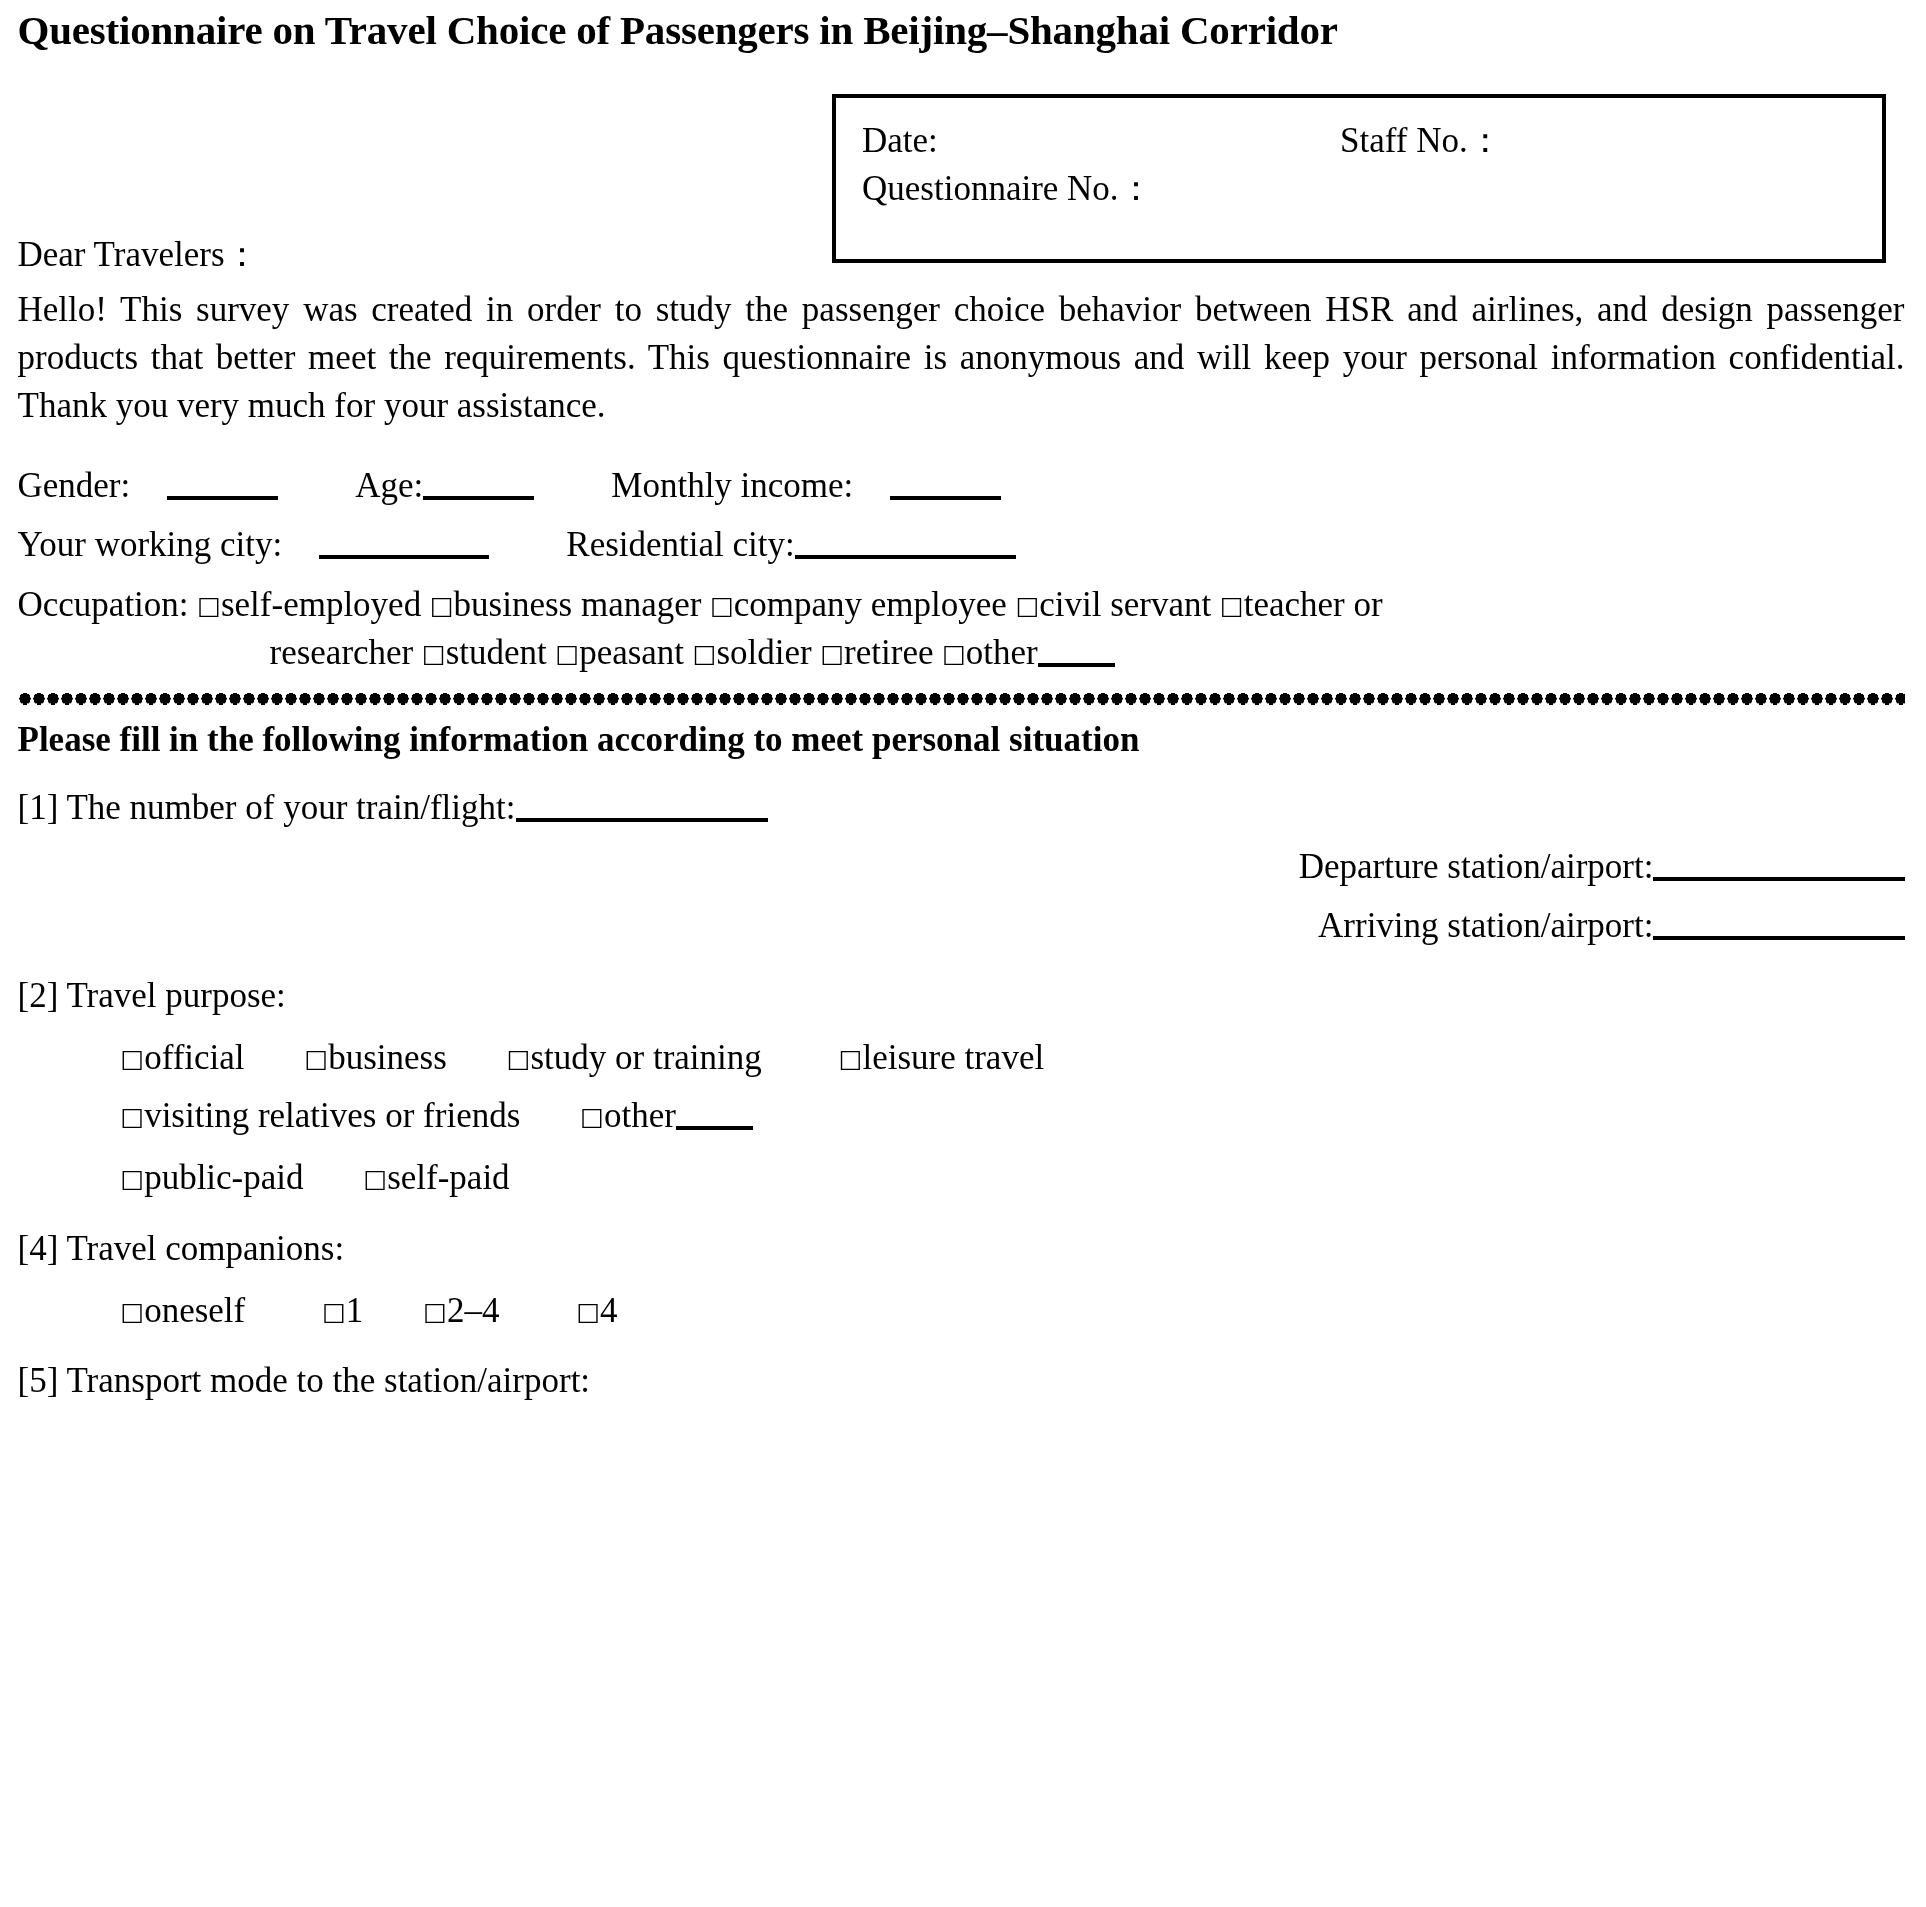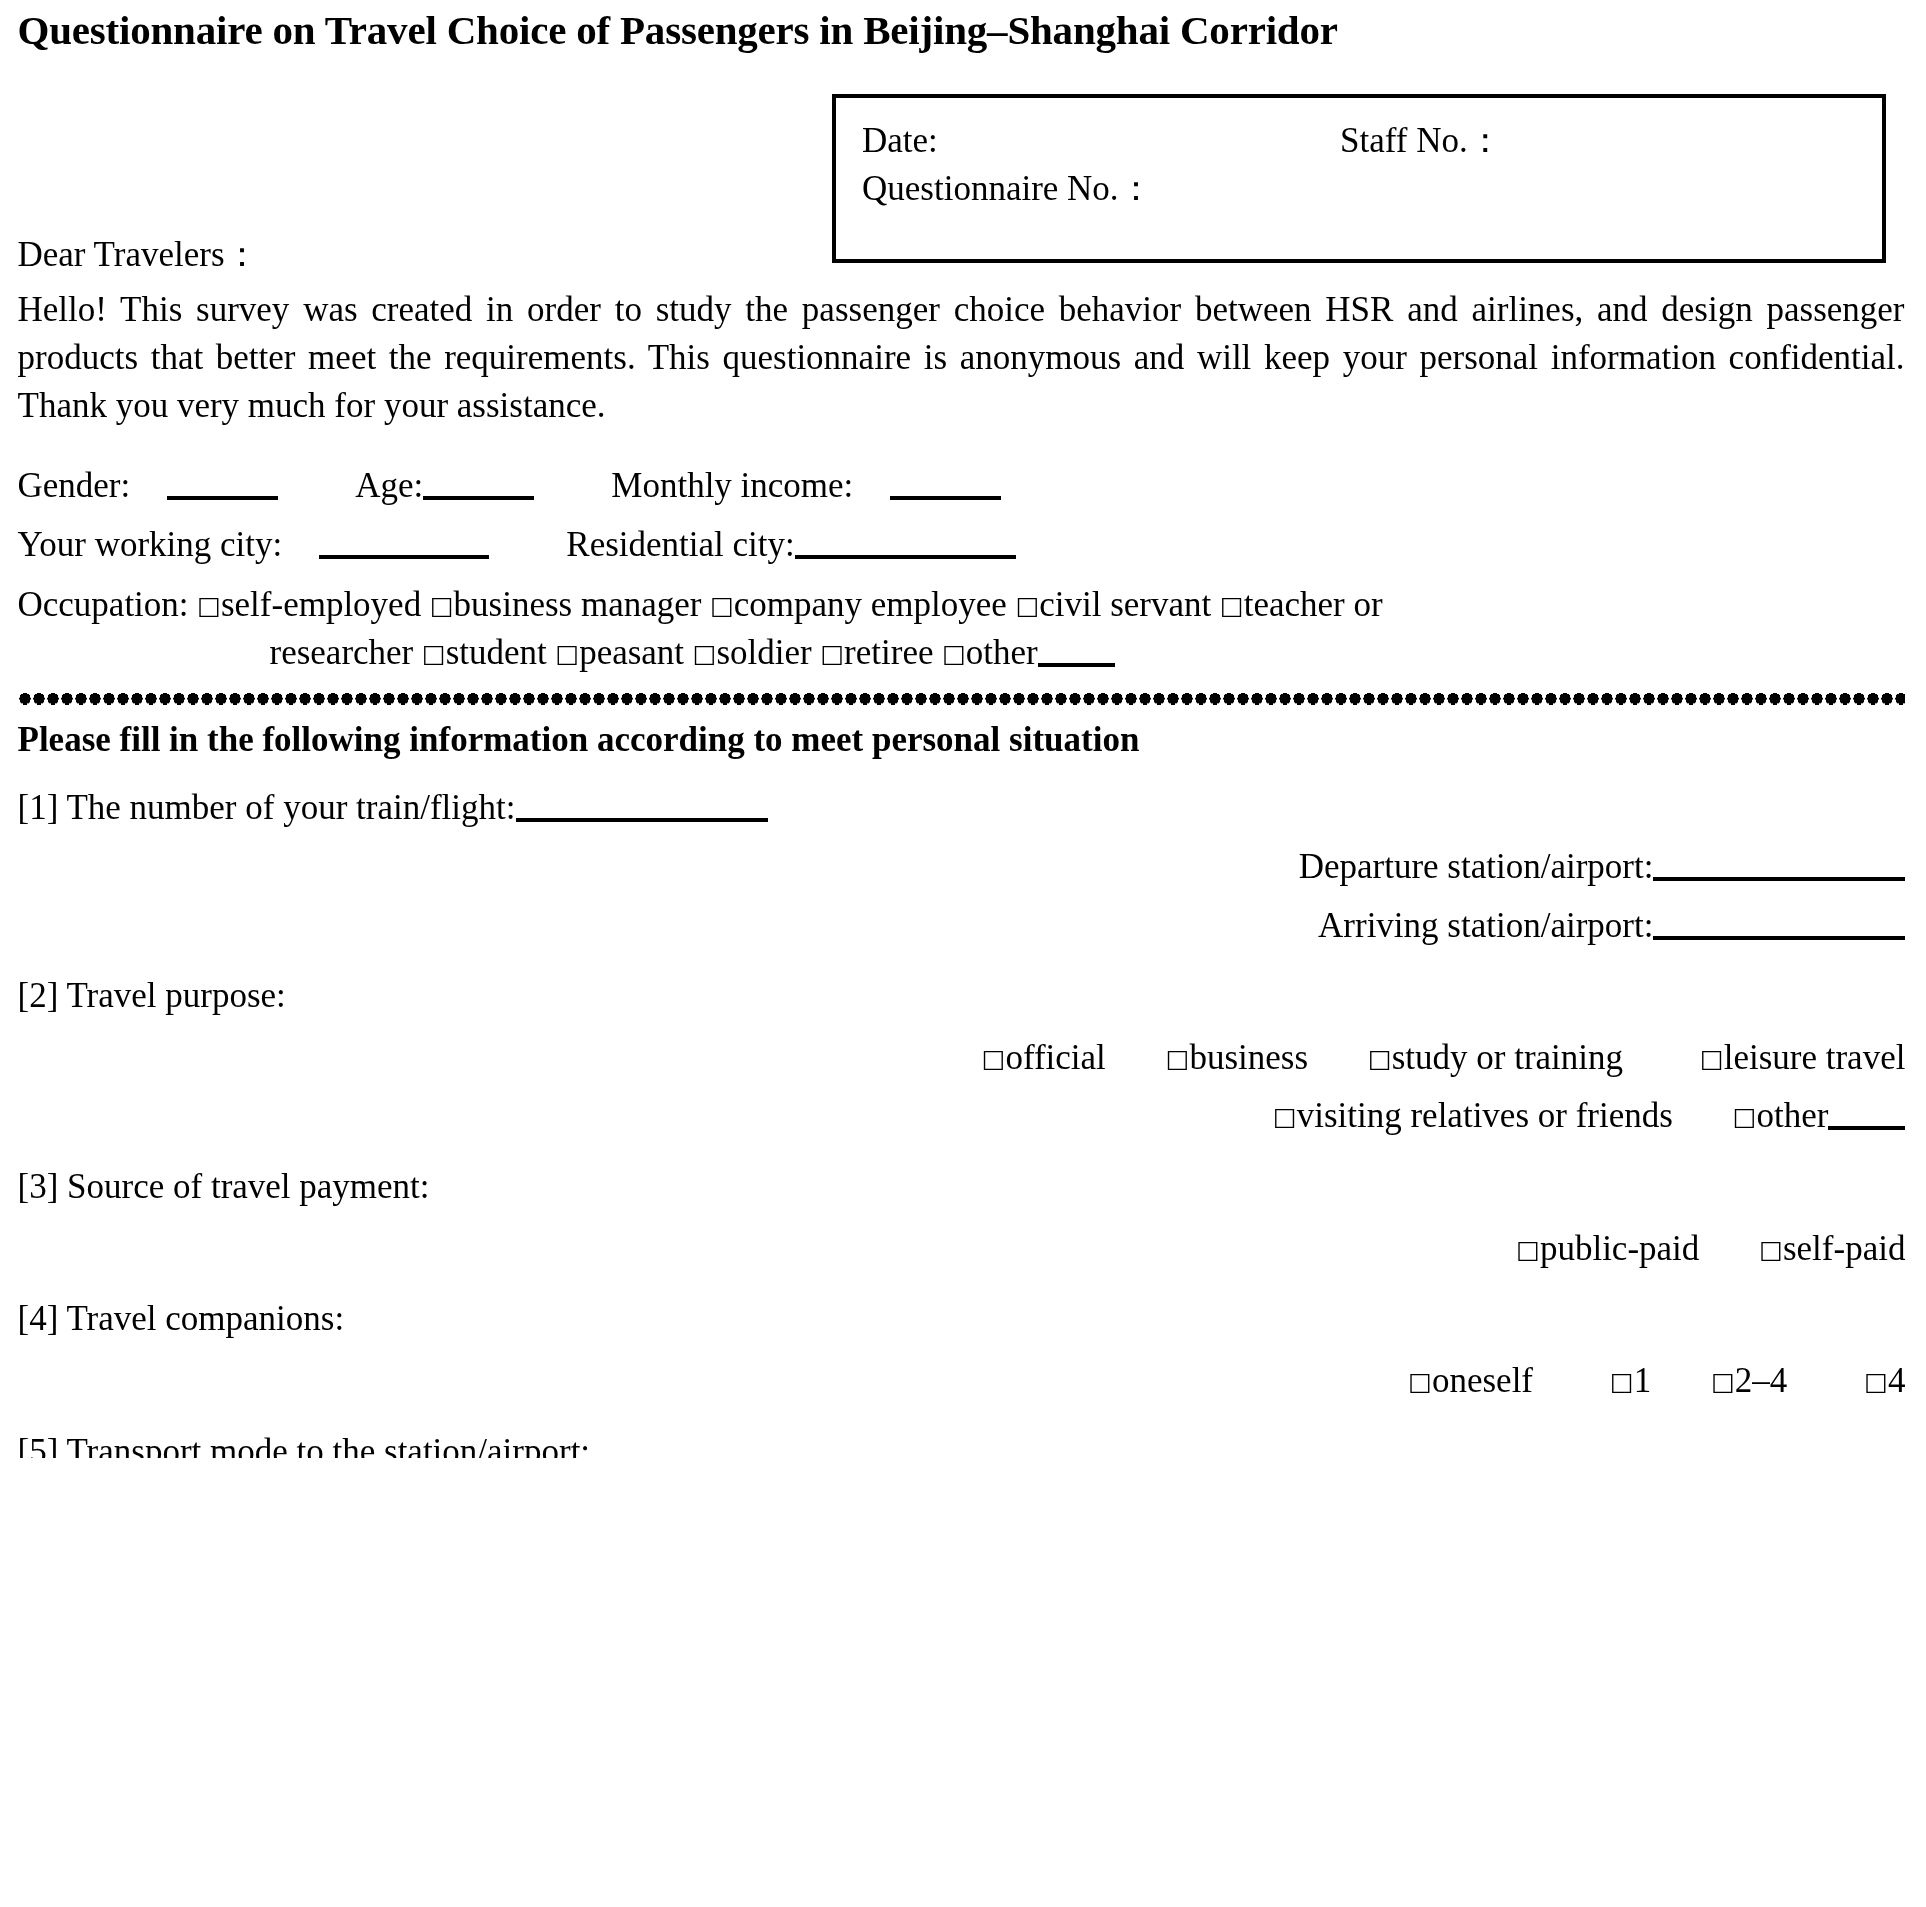--- a/index.html
+++ b/index.html
@@ -144,21 +144,20 @@
     padding-left: 93px;
     white-space: nowrap;
     text-align: right;
   }
   .q-opts {
     font-size: 35px;
     line-height: 1.3;
     margin-top: 16.5px;
     padding-left: 103px;
     white-space: nowrap;
-    text-align: right;
   }
   .q-opts.second { margin-top: 12.3px; }
 </style>
 </head>
 <body>
 
 <div class="page">
 
   <div class="doc-title">Questionnaire on Travel Choice of Passengers in Beijing–Shanghai Corridor</div>
 
@@ -223,24 +222,20 @@
     <span>[2]</span>
     <span>Travel purpose:</span>
   </div>
   <div class="q-opts">
     <span class="cb">□</span><span>official</span><span class="gap-md"></span><span class="cb">□</span><span>business</span><span class="gap-md"></span><span class="cb">□</span><span>study or training</span><span class="gap-lg"></span><span class="cb">□</span><span>leisure travel</span>
   </div>
   <div class="q-opts second">
     <span class="cb">□</span><span>visiting relatives or friends</span><span class="gap-md"></span><span class="cb">□</span><span>other</span><span class="blank bl-tiny2"></span>
   </div>
 
-  <div class="q-line">
-    <span>[3]</span>
-    <span>Source of travel payment:</span>
-  </div>
   <div class="q-opts">
     <span class="cb">□</span><span>public-paid</span><span class="gap-md"></span><span class="cb">□</span><span>self-paid</span>
   </div>
 
   <div class="q-line">
     <span>[4]</span>
     <span>Travel companions:</span>
   </div>
   <div class="q-opts">
     <span class="cb">□</span><span>oneself</span><span class="gap-lg"></span><span class="cb">□</span><span>1</span><span class="gap-md"></span><span class="cb">□</span><span>2–4</span><span class="gap-lg"></span><span class="cb">□</span><span>4</span>

